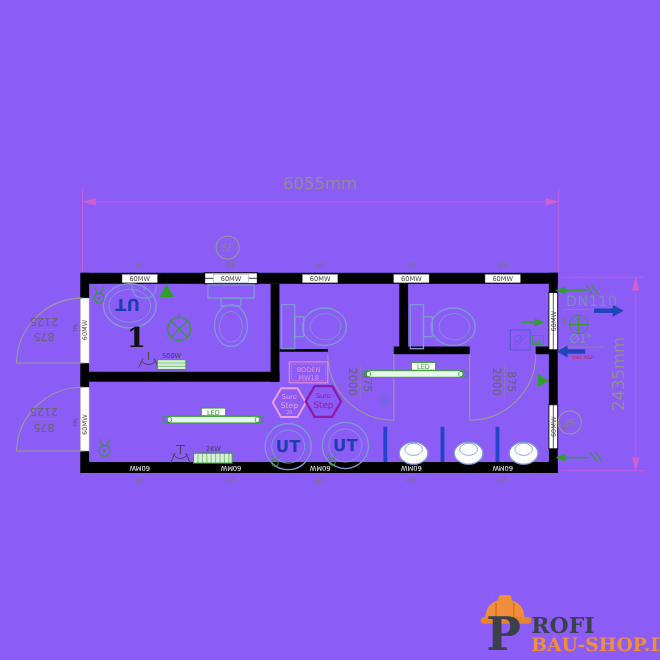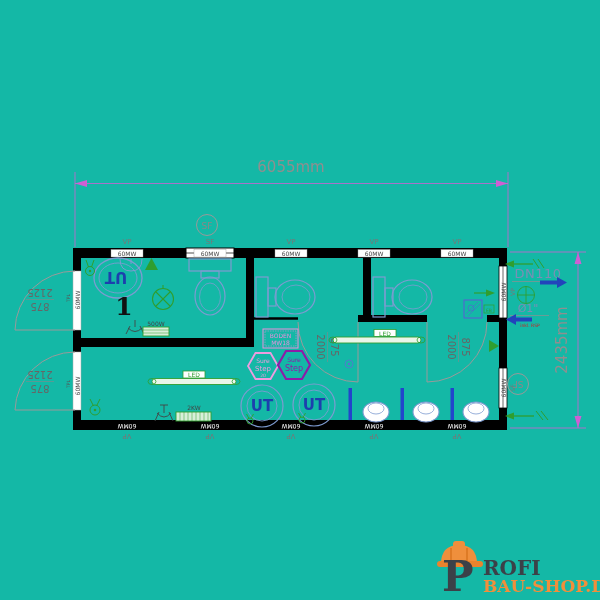--- a/index.html
+++ b/index.html
@@ -1,16 +1,16 @@
 <!DOCTYPE html>
 <html><head>
 <meta charset="utf-8">
 <style>
   html,body{margin:0;padding:0;background:#fff;}
-  .stage{position:relative;width:600px;height:600px;background:#14b8a6;overflow:hidden;}
+  .stage{position:relative;width:600px;height:600px;background:#8b5cf6;overflow:hidden;}
   svg text{font-family:"DejaVu Sans",sans-serif;}
   svg text.logo-serif{font-family:"DejaVu Serif",serif;font-weight:bold;}
   .dimtxt{fill:#8f8f8f;}
   .lbl{fill:#444;}
   .lbl-light{fill:#777;}
   .wht{fill:#fff;}
   .grn{fill:#2f9e2f;}
   .utblue{fill:#1d3fae;font-weight:bold;}
 </style>
 </head>

